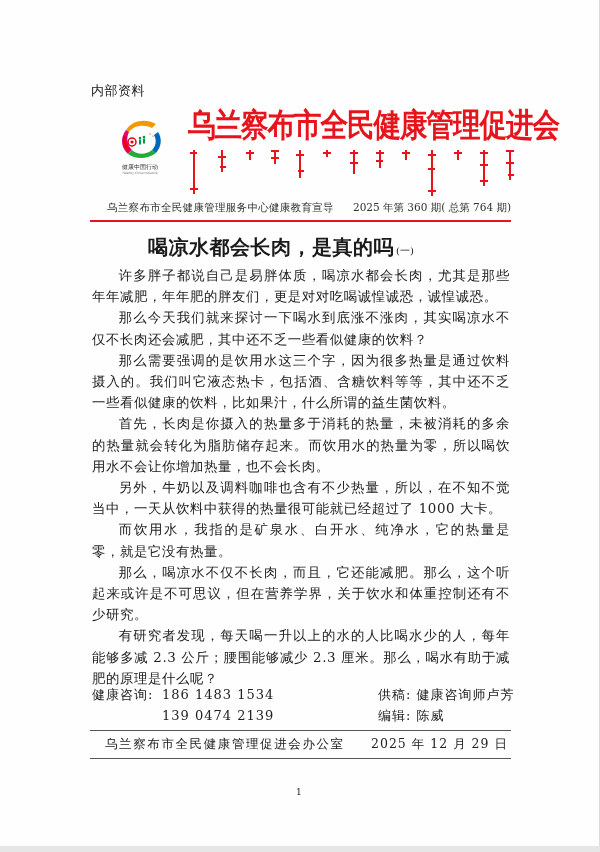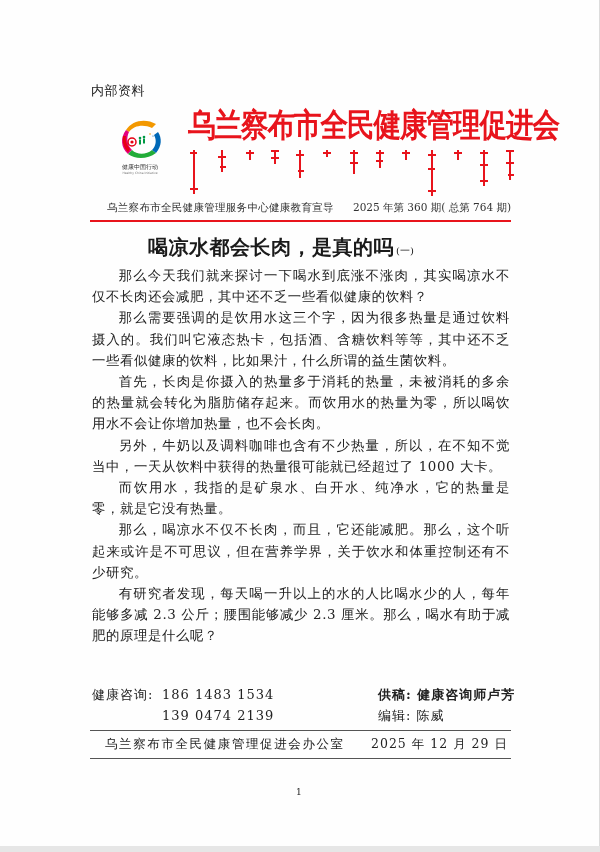--- a/index.html
+++ b/index.html
@@ -151,21 +151,21 @@
       left: 92px; top: 684px;
       width: 420px;
       font-family: "DejaVu Serif", "Liberation Serif", serif;
       font-size: 13px;
       line-height: 21px;
       color: #222;
     }
     .contact .label { position: absolute; left: 0; top: 0; letter-spacing: 1px; }
     .contact .phone1 { position: absolute; left: 70px; top: 0; letter-spacing: 1px; }
     .contact .phone2 { position: absolute; left: 70px; top: 21px; letter-spacing: 1px; }
-    .contact .contrib { position: absolute; left: 286px; top: 0; letter-spacing: 1px; white-space: nowrap; font-weight: bold; }
+    .contact .contrib { position: absolute; left: 286px; top: 0; letter-spacing: 1px; white-space: nowrap; }
     .contact .editor { position: absolute; left: 286px; top: 21px; letter-spacing: 1px; white-space: nowrap; }
     .footer-rule {
       position: absolute;
       left: 90px;
       width: 421px; height: 1px;
       background: #555;
     }
     .footer {
       position: absolute;
       left: 105px; top: 736px;
@@ -291,20 +291,21 @@
     <span class="left">乌兰察布市全民健康管理服务中心健康教育宣导</span>
     <span class="right">2025 年第 360 期( 总第 764 期)</span>
   </div>
   <div class="red-rule"></div>
 
   <div class="article-title">
     <span>喝凉水都会长肉，是真的吗</span><span class="part">(一)</span>
   </div>
 
   <div class="body-text">
+    <p>许多胖子都说自己是易胖体质，喝凉水都会长肉，尤其是那些年年减肥，年年肥的胖友们，更是对对吃喝诚惶诚恐，诚惶诚恐。</p>
     <p>那么今天我们就来探讨一下喝水到底涨不涨肉，其实喝凉水不仅不长肉还会减肥，其中还不乏一些看似健康的饮料？</p>
     <p>那么需要强调的是饮用水这三个字，因为很多热量是通过饮料摄入的。我们叫它液态热卡，包括酒、含糖饮料等等，其中还不乏一些看似健康的饮料，比如果汁，什么所谓的益生菌饮料。</p>
     <p>首先，长肉是你摄入的热量多于消耗的热量，未被消耗的多余的热量就会转化为脂肪储存起来。而饮用水的热量为零，所以喝饮用水不会让你增加热量，也不会长肉。</p>
     <p>另外，牛奶以及调料咖啡也含有不少热量，所以，在不知不觉当中，一天从饮料中获得的热量很可能就已经超过了 1000 大卡。</p>
     <p>而饮用水，我指的是矿泉水、白开水、纯净水，它的热量是零，就是它没有热量。</p>
     <p>那么，喝凉水不仅不长肉，而且，它还能减肥。那么，这个听起来或许是不可思议，但在营养学界，关于饮水和体重控制还有不少研究。</p>
     <p>有研究者发现，每天喝一升以上的水的人比喝水少的人，每年能够多减 2.3 公斤；腰围能够减少 2.3 厘米。那么，喝水有助于减肥的原理是什么呢？</p>
   </div>
 
   <div class="contact">

